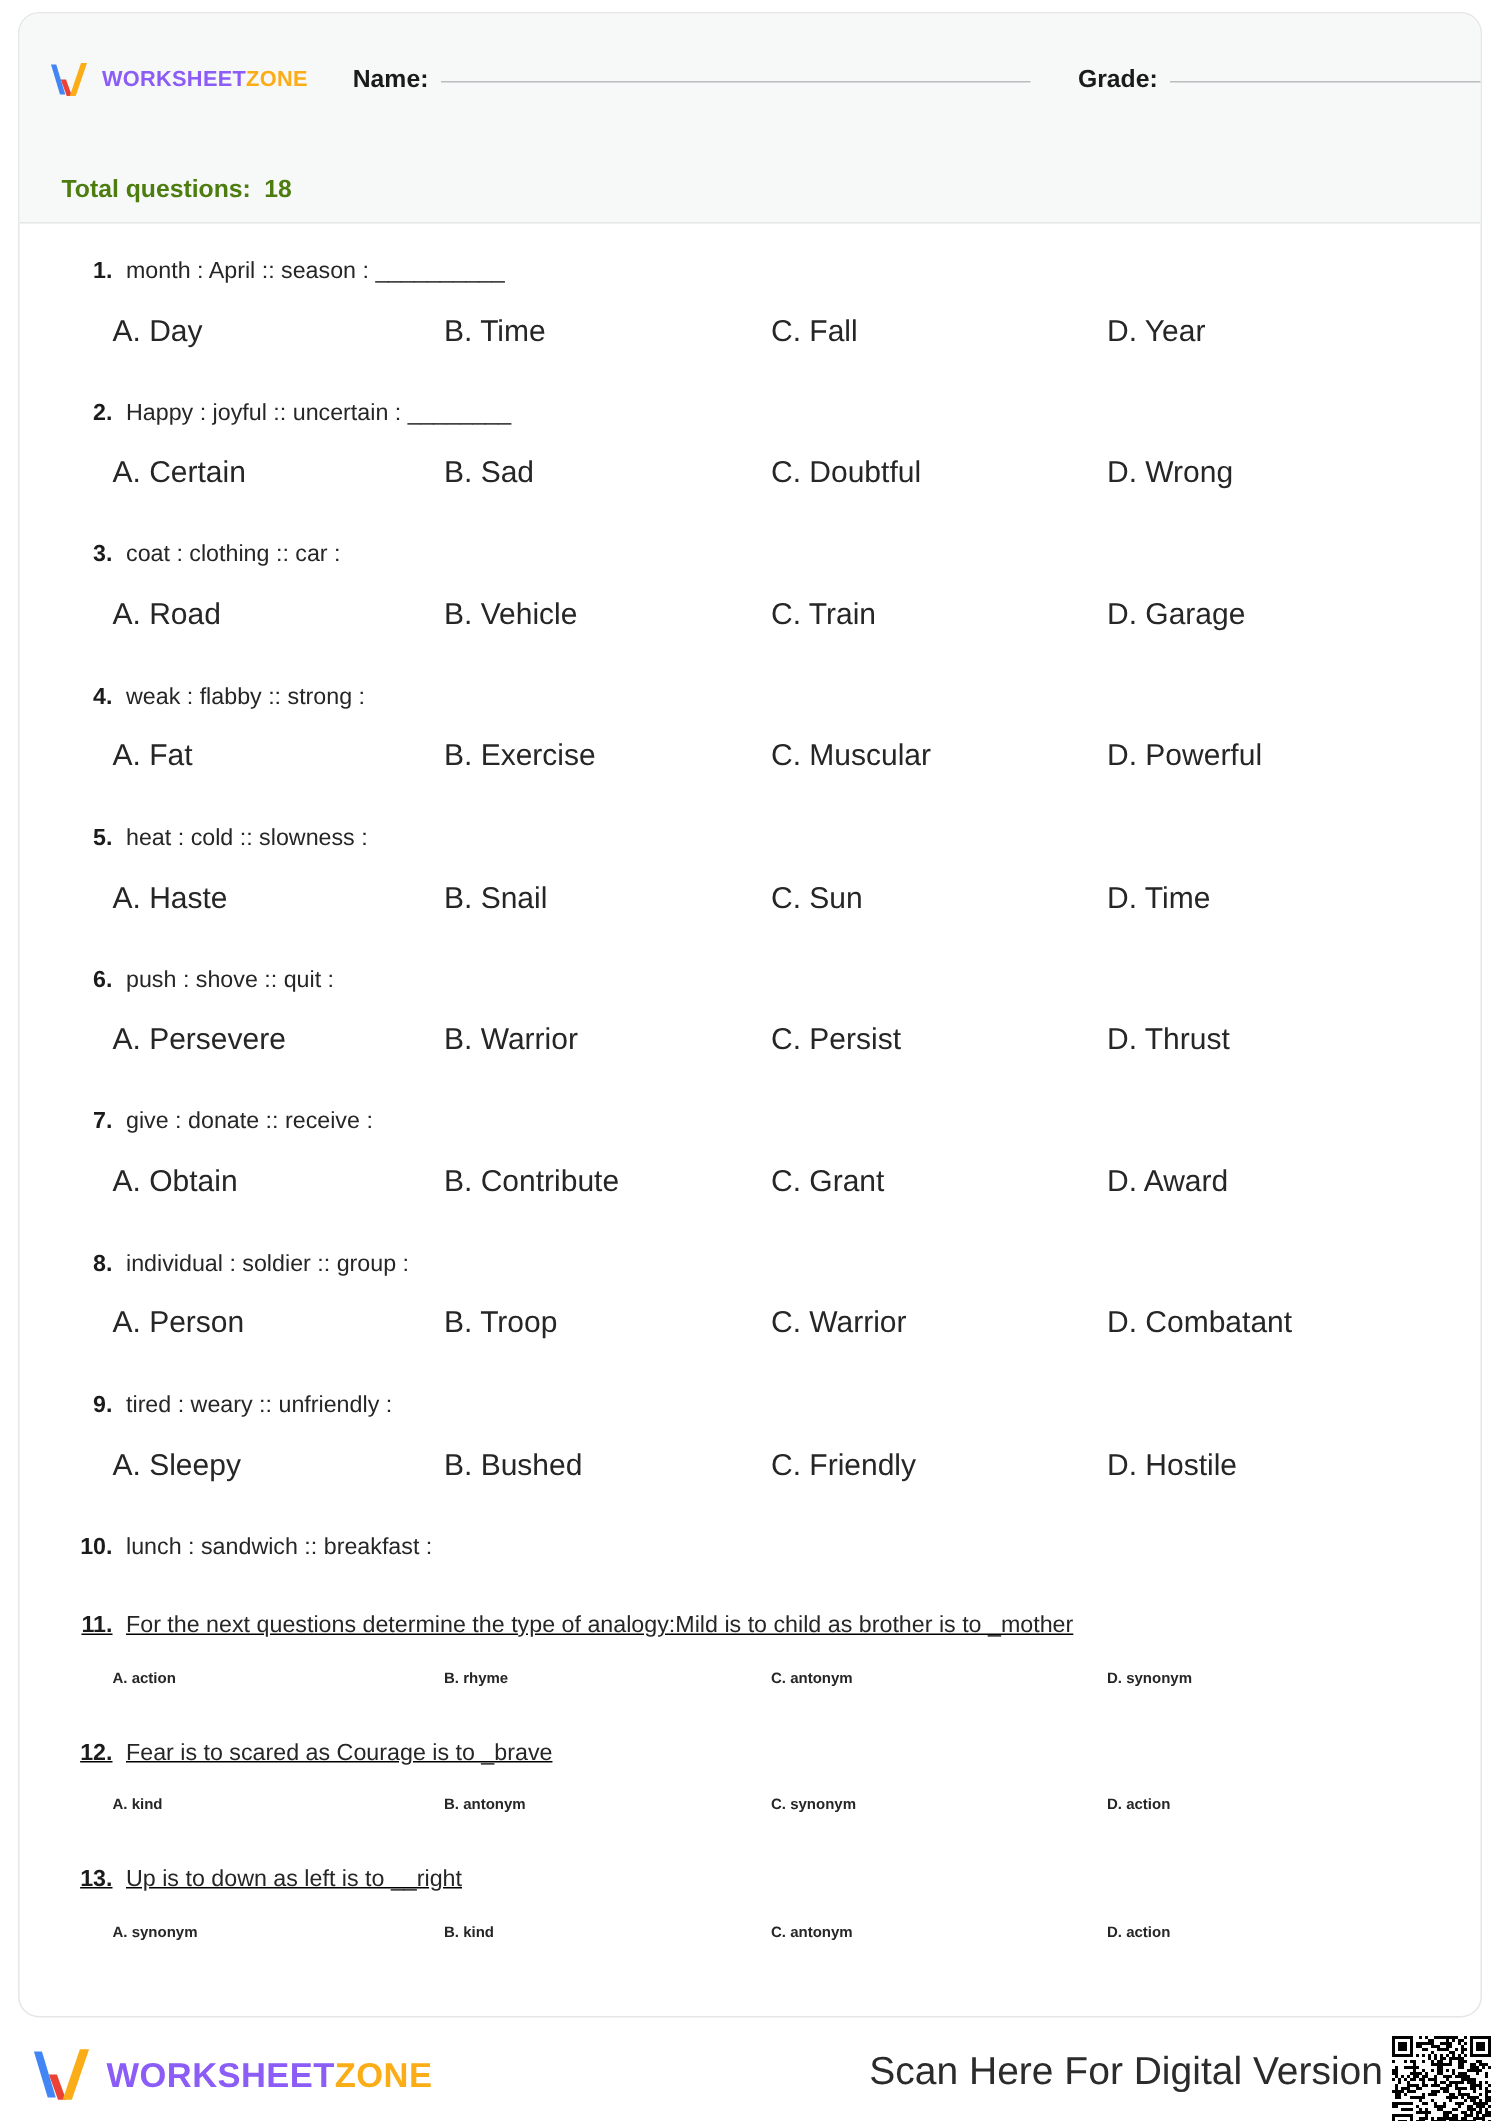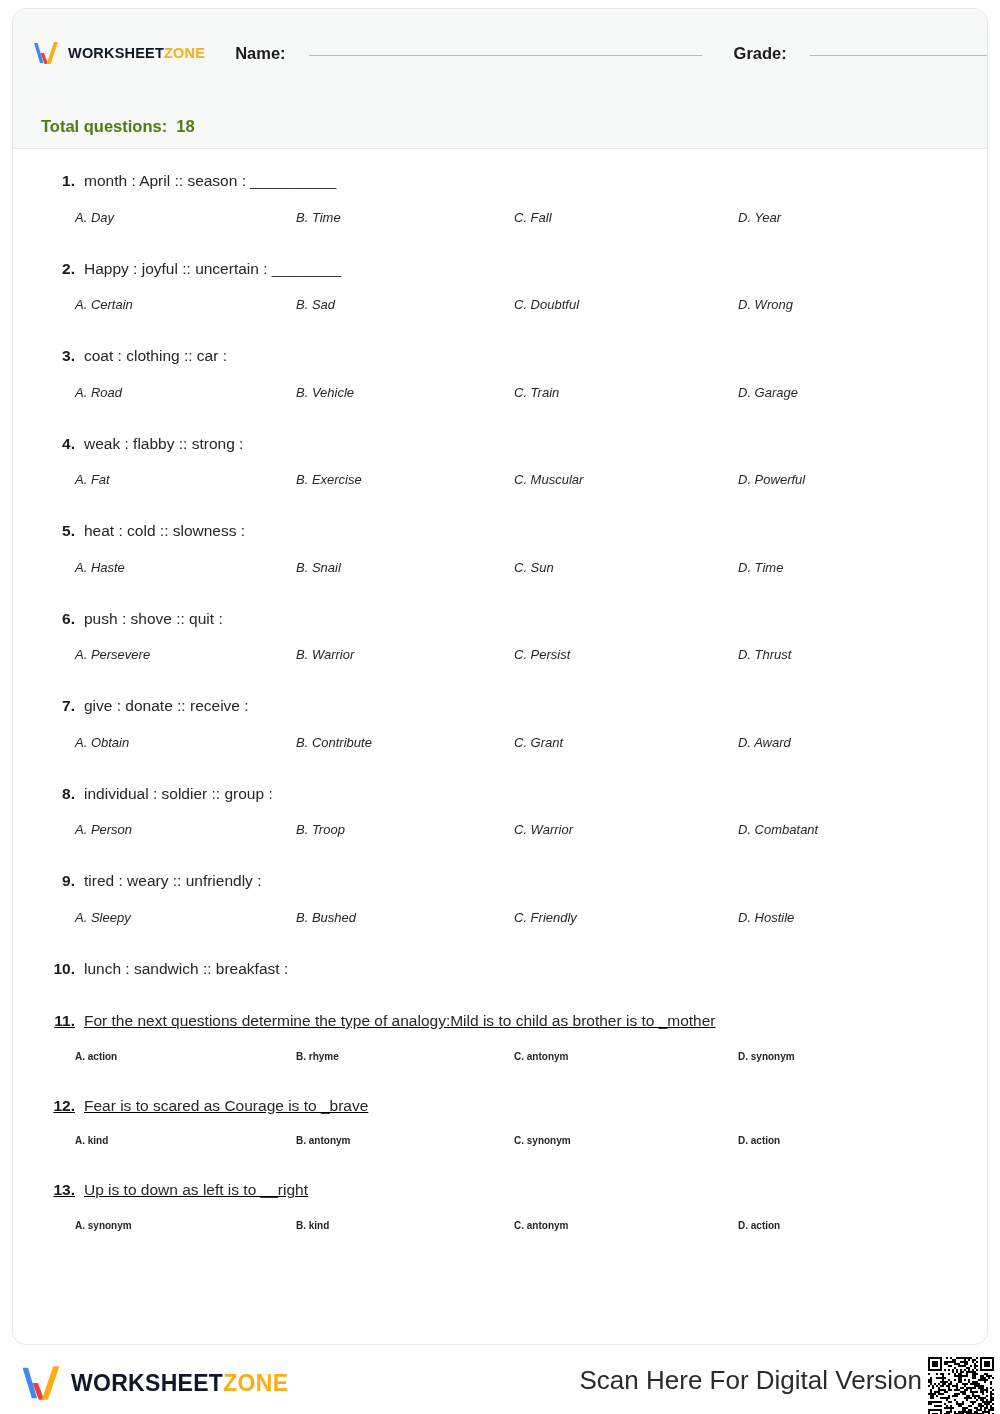--- a/index.html
+++ b/index.html
@@ -59,37 +59,36 @@
     gap: 7px;
   }
   .logo-mark {
     display: block;
   }
   .logo-word {
     font-weight: 800;
     letter-spacing: .2px;
     white-space: nowrap;
   }
-  .logo-word .w1 { color: #0f172a; }
+  .logo-word .w1 { color: #8b5cf6; }
   .logo-word .w2 { color: #fbad18; text-align: right; }
 
   .header-logo .logo-word { font-size: 14.5px; }
 
   .vdivider {
     width: 1px;
     height: 22px;
     background: #cfd2d4;
     margin: 0 16px 0 14px;
   }
 
   .field {
     display: flex;
     align-items: baseline;
     white-space: nowrap;
-    gap: 15px;
   }
   .field-label {
     font-size: 16.5px;
     font-weight: 700;
     color: #1b1b1b;
     margin-right: 8px;
   }
   .field-rule {
     display: block;
     height: 1px;
@@ -150,21 +149,21 @@
     white-space: nowrap;
   }
   .choice.c0 { width: 221px; }
   .choice.c1 { width: 218px; }
   .choice.c2 { width: 224px; }
   .choice.c3 { width: auto; }
 
   
   .q-block.size-std .q-line   { font-size: 15.5px; line-height: 1; }
   .q-block.size-std .q-num    { font-size: 15.5px; }
-  .q-block.size-std .choices  { font-size: 13px; line-height: 1; margin-top: 22px; font-style: italic; }
+  .q-block.size-std .choices  { font-size: 20px; line-height: 1; margin-top: 22px; }
   .q-block.size-std           { margin-bottom: 37px; }
 
   
   .q-block.size-alt .q-line   { font-size: 15.5px; line-height: 1; text-decoration: underline; }
   .q-block.size-alt .q-num    { font-size: 15.5px; }
   .q-block.size-alt .choices  { font-size: 10px; line-height: 1; margin-top: 23px; font-weight: bold; }
   .q-block.size-alt           { margin-bottom: 36px; }
 
   
   .footer {

